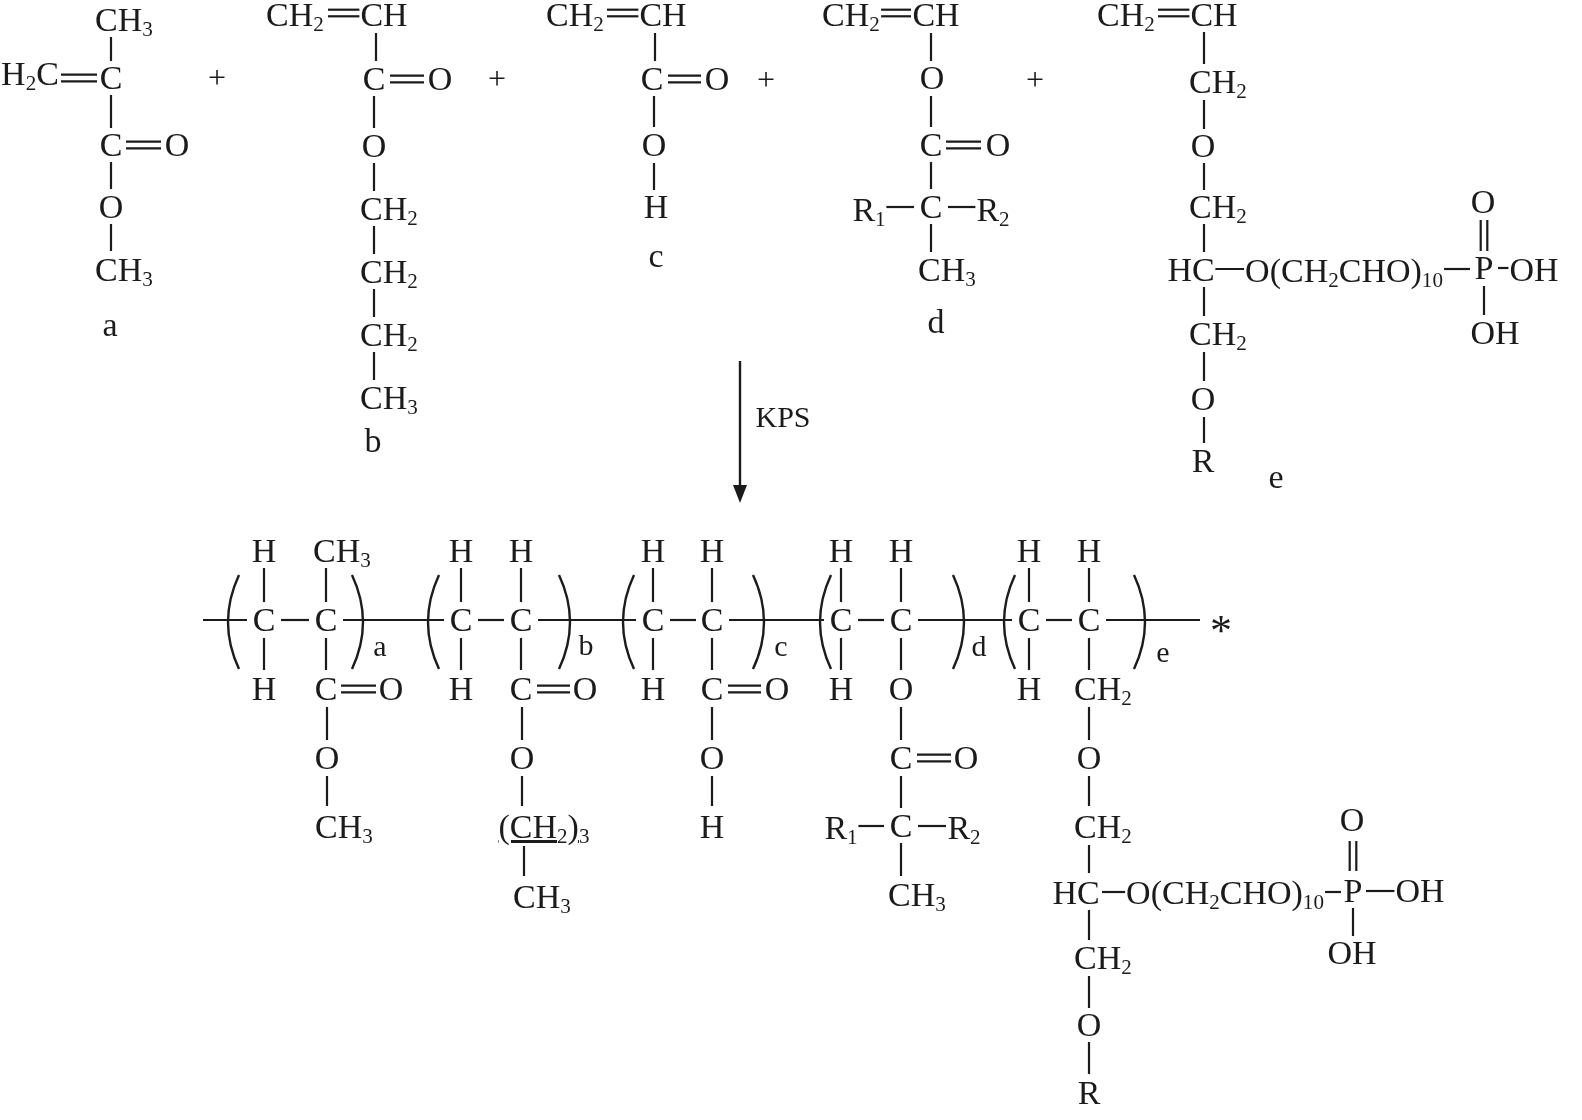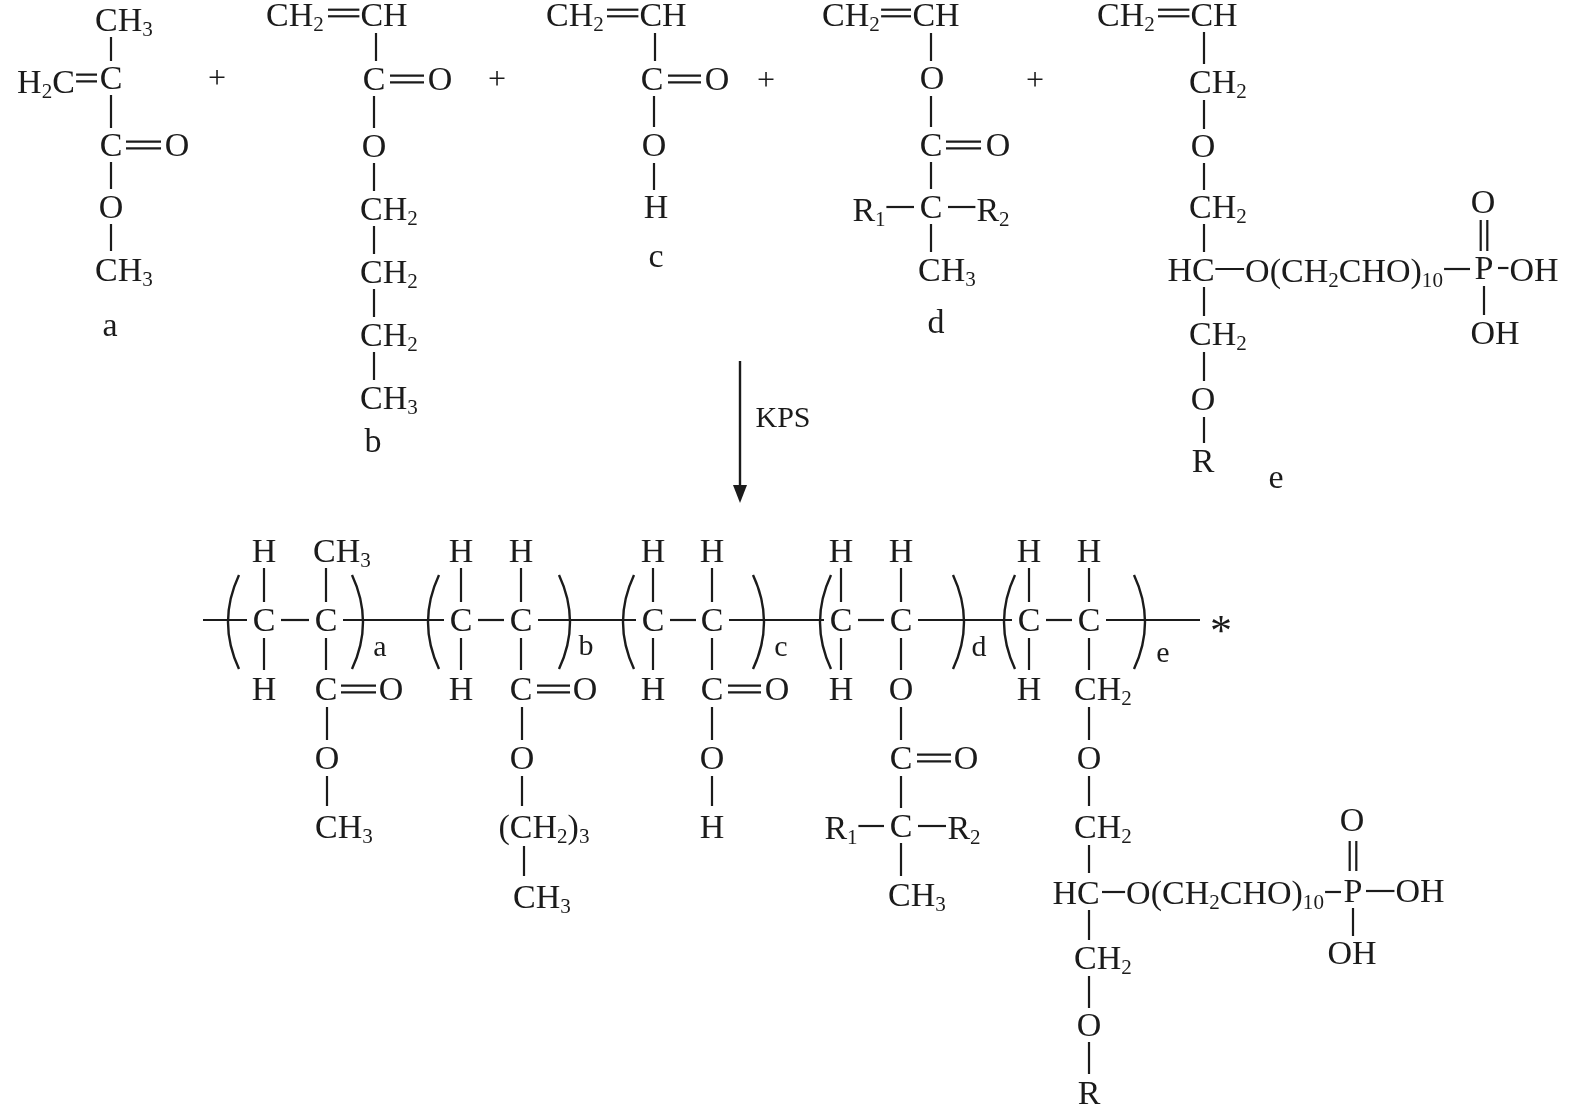--- a/index.html
+++ b/index.html
@@ -149,21 +149,21 @@
       <path d="M 753 575 Q 775 622 753 669" fill="none" stroke="#1b1b1b" stroke-width="2.4"></path>
       <path d="M 831 575 Q 809 622 831 669" fill="none" stroke="#1b1b1b" stroke-width="2.4"></path>
       <path d="M 953 575 Q 975 622 953 669" fill="none" stroke="#1b1b1b" stroke-width="2.4"></path>
       <path d="M 1015 575 Q 993 622 1015 669" fill="none" stroke="#1b1b1b" stroke-width="2.4"></path>
       <path d="M 1134 575 Q 1156 622 1134 669" fill="none" stroke="#1b1b1b" stroke-width="2.4"></path>
       <line x1="740" y1="361" x2="740" y2="489" stroke="#1b1b1b" stroke-width="2.4"></line>
       <polygon points="733,485 747,485 740,503" fill="#1b1b1b"></polygon>
     </svg>
 
 <span class="atom" style="left: 124px; top: 20px;">CH<sub>3</sub></span>
-    <span class="atom" style="left: 30px; top: 82px; margin-left: 16px;">H<sub>2</sub>C</span>
+    <span class="atom" style="left: 30px; top: 74px;">H<sub>2</sub>C</span>
     <span class="atom" style="left: 111px; top: 78px;">C</span>
     <span class="atom" style="left: 111px; top: 145px;">C</span>
     <span class="atom" style="left: 177px; top: 145px;">O</span>
     <span class="atom" style="left: 111px; top: 207px;">O</span>
     <span class="atom" style="left: 124px; top: 270px;">CH<sub>3</sub></span>
     <span class="atom" style="left: 110px; top: 325px;">a</span>
     <span class="atom" style="left: 217px; top: 77px; font-size: 32px;">+</span>
     <span class="atom" style="left: 295px; top: 15px;">CH<sub>2</sub></span>
     <span class="atom" style="left: 384px; top: 15px;">CH</span>
     <span class="atom" style="left: 374px; top: 79px;">C</span>
@@ -236,21 +236,21 @@
     <span class="atom" style="left: 653px; top: 689px;">H</span>
     <span class="atom" style="left: 841px; top: 689px;">H</span>
     <span class="atom" style="left: 1029px; top: 689px;">H</span>
     <span class="atom" style="left: 326px; top: 689px;">C</span>
     <span class="atom" style="left: 391px; top: 689px;">O</span>
     <span class="atom" style="left: 327px; top: 758px;">O</span>
     <span class="atom" style="left: 344px; top: 827px;">CH<sub>3</sub></span>
     <span class="atom" style="left: 521px; top: 689px;">C</span>
     <span class="atom" style="left: 585px; top: 689px;">O</span>
     <span class="atom" style="left: 522px; top: 758px;">O</span>
-    <span class="atom" style="left: 544px; top: 827px;">(CH<sub>2</sub>)<sub>3</sub></span>
+    <span class="atom" style="left: 544px; top: 827px; text-decoration: underline;">(CH<sub>2</sub>)<sub>3</sub></span>
     <span class="atom" style="left: 542px; top: 897px;">CH<sub>3</sub></span>
     <span class="atom" style="left: 712px; top: 689px;">C</span>
     <span class="atom" style="left: 777px; top: 689px;">O</span>
     <span class="atom" style="left: 712px; top: 758px;">O</span>
     <span class="atom" style="left: 712px; top: 827px;">H</span>
     <span class="atom" style="left: 901px; top: 689px;">O</span>
     <span class="atom" style="left: 901px; top: 758px;">C</span>
     <span class="atom" style="left: 966px; top: 758px;">O</span>
     <span class="atom" style="left: 841px; top: 828px;">R<sub>1</sub></span>
     <span class="atom" style="left: 901px; top: 826px;">C</span>

